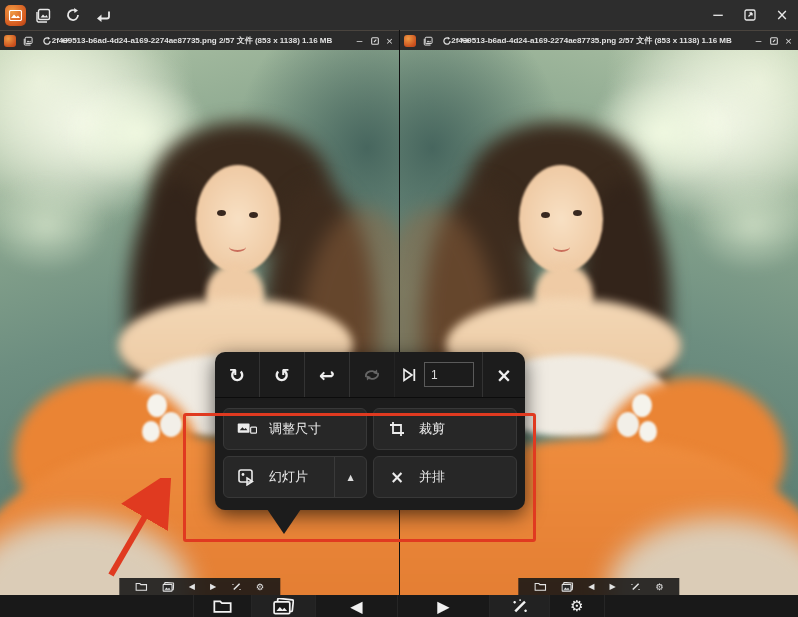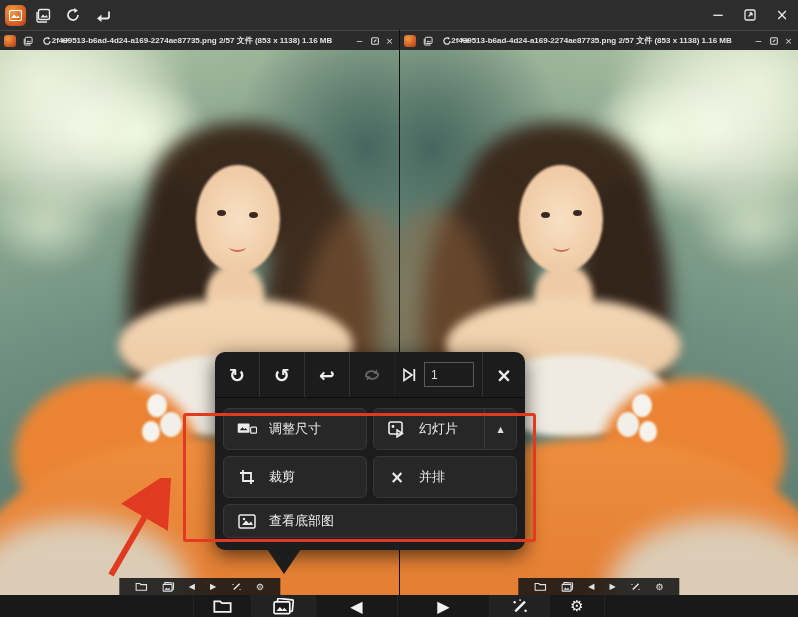--- a/index.html
+++ b/index.html
@@ -398,53 +398,43 @@
       <button class="menu-btn">
         <span class="mi">
           <svg width="22" height="14" viewBox="0 0 22 14">
               <rect x="0.8" y="1" width="13" height="10" rx="1" fill="#ececec"></rect>
               <path d="M3 8.5 L6 5 L8 7.2 L9.5 5.8 L11.5 8.5 Z" fill="#272727"></path>
               <rect x="15" y="5" width="6.5" height="6.5" rx="1" fill="none" stroke="#ececec" stroke-width="1.3"></rect>
             </svg>
         </span>
         <span>调整尺寸</span>
       </button>
+      <button class="menu-btn">
+        <span class="mi">
+          <svg width="16" height="16" viewBox="0 0 16 16">
+              <path d="M4 1 L4 12 L15 12" fill="none" stroke="#ececec" stroke-width="1.8"></path>
+              <path d="M1 4 L12 4 L12 15" fill="none" stroke="#ececec" stroke-width="1.8"></path>
+            </svg>
+        </span>
+        <span>裁剪</span>
+      </button>
       <button class="menu-btn split">
         <span class="mi">
           <svg width="18" height="17" viewBox="0 0 18 17">
               <rect x="1" y="1" width="13" height="12" rx="2" fill="none" stroke="#ececec" stroke-width="1.6"></rect>
               <circle cx="5" cy="5.5" r="1.4" fill="#ececec"></circle>
               <path d="M9 9 L14.5 12.5 L9 16 Z" fill="none" stroke="#ececec" stroke-width="1.5"></path>
             </svg>
         </span>
         <span>幻灯片</span>
         <span class="split-arrow glyph">▲</span>
       </button>
       <button class="menu-btn">
-        <span class="mi">
-          <svg width="16" height="16" viewBox="0 0 16 16">
-              <path d="M4 1 L4 12 L15 12" fill="none" stroke="#ececec" stroke-width="1.8"></path>
-              <path d="M1 4 L12 4 L12 15" fill="none" stroke="#ececec" stroke-width="1.8"></path>
-            </svg>
-        </span>
-        <span>裁剪</span>
-      </button>
-      <button class="menu-btn">
         <span class="mi xmark glyph">×</span>
         <span>并排</span>
-      </button>
-      <button class="menu-btn spanfull">
-        <span class="mi">
-          <svg width="18" height="15" viewBox="0 0 18 15">
-              <rect x="1" y="1" width="16" height="13" rx="1.5" fill="none" stroke="#ececec" stroke-width="1.5"></rect>
-              <path d="M4 11 L8 6.5 L11 9.5 L13 7.5 L15 11 Z" fill="#ececec"></path>
-              <circle cx="6" cy="5" r="1.2" fill="#ececec"></circle>
-            </svg>
-        </span>
-        <span>查看底部图</span>
       </button>
     </div>
   </div>
 
   <div class="red-rect"></div>
   <svg class="red-arrow" width="80" height="104" viewBox="0 0 80 104">
     <defs>
       <marker id="ah" markerWidth="9" markerHeight="9" refX="4.5" refY="4.5" orient="auto">
         <path d="M0 0 L9 4.5 L0 9 Z" fill="#e03a20"></path>
       </marker>

